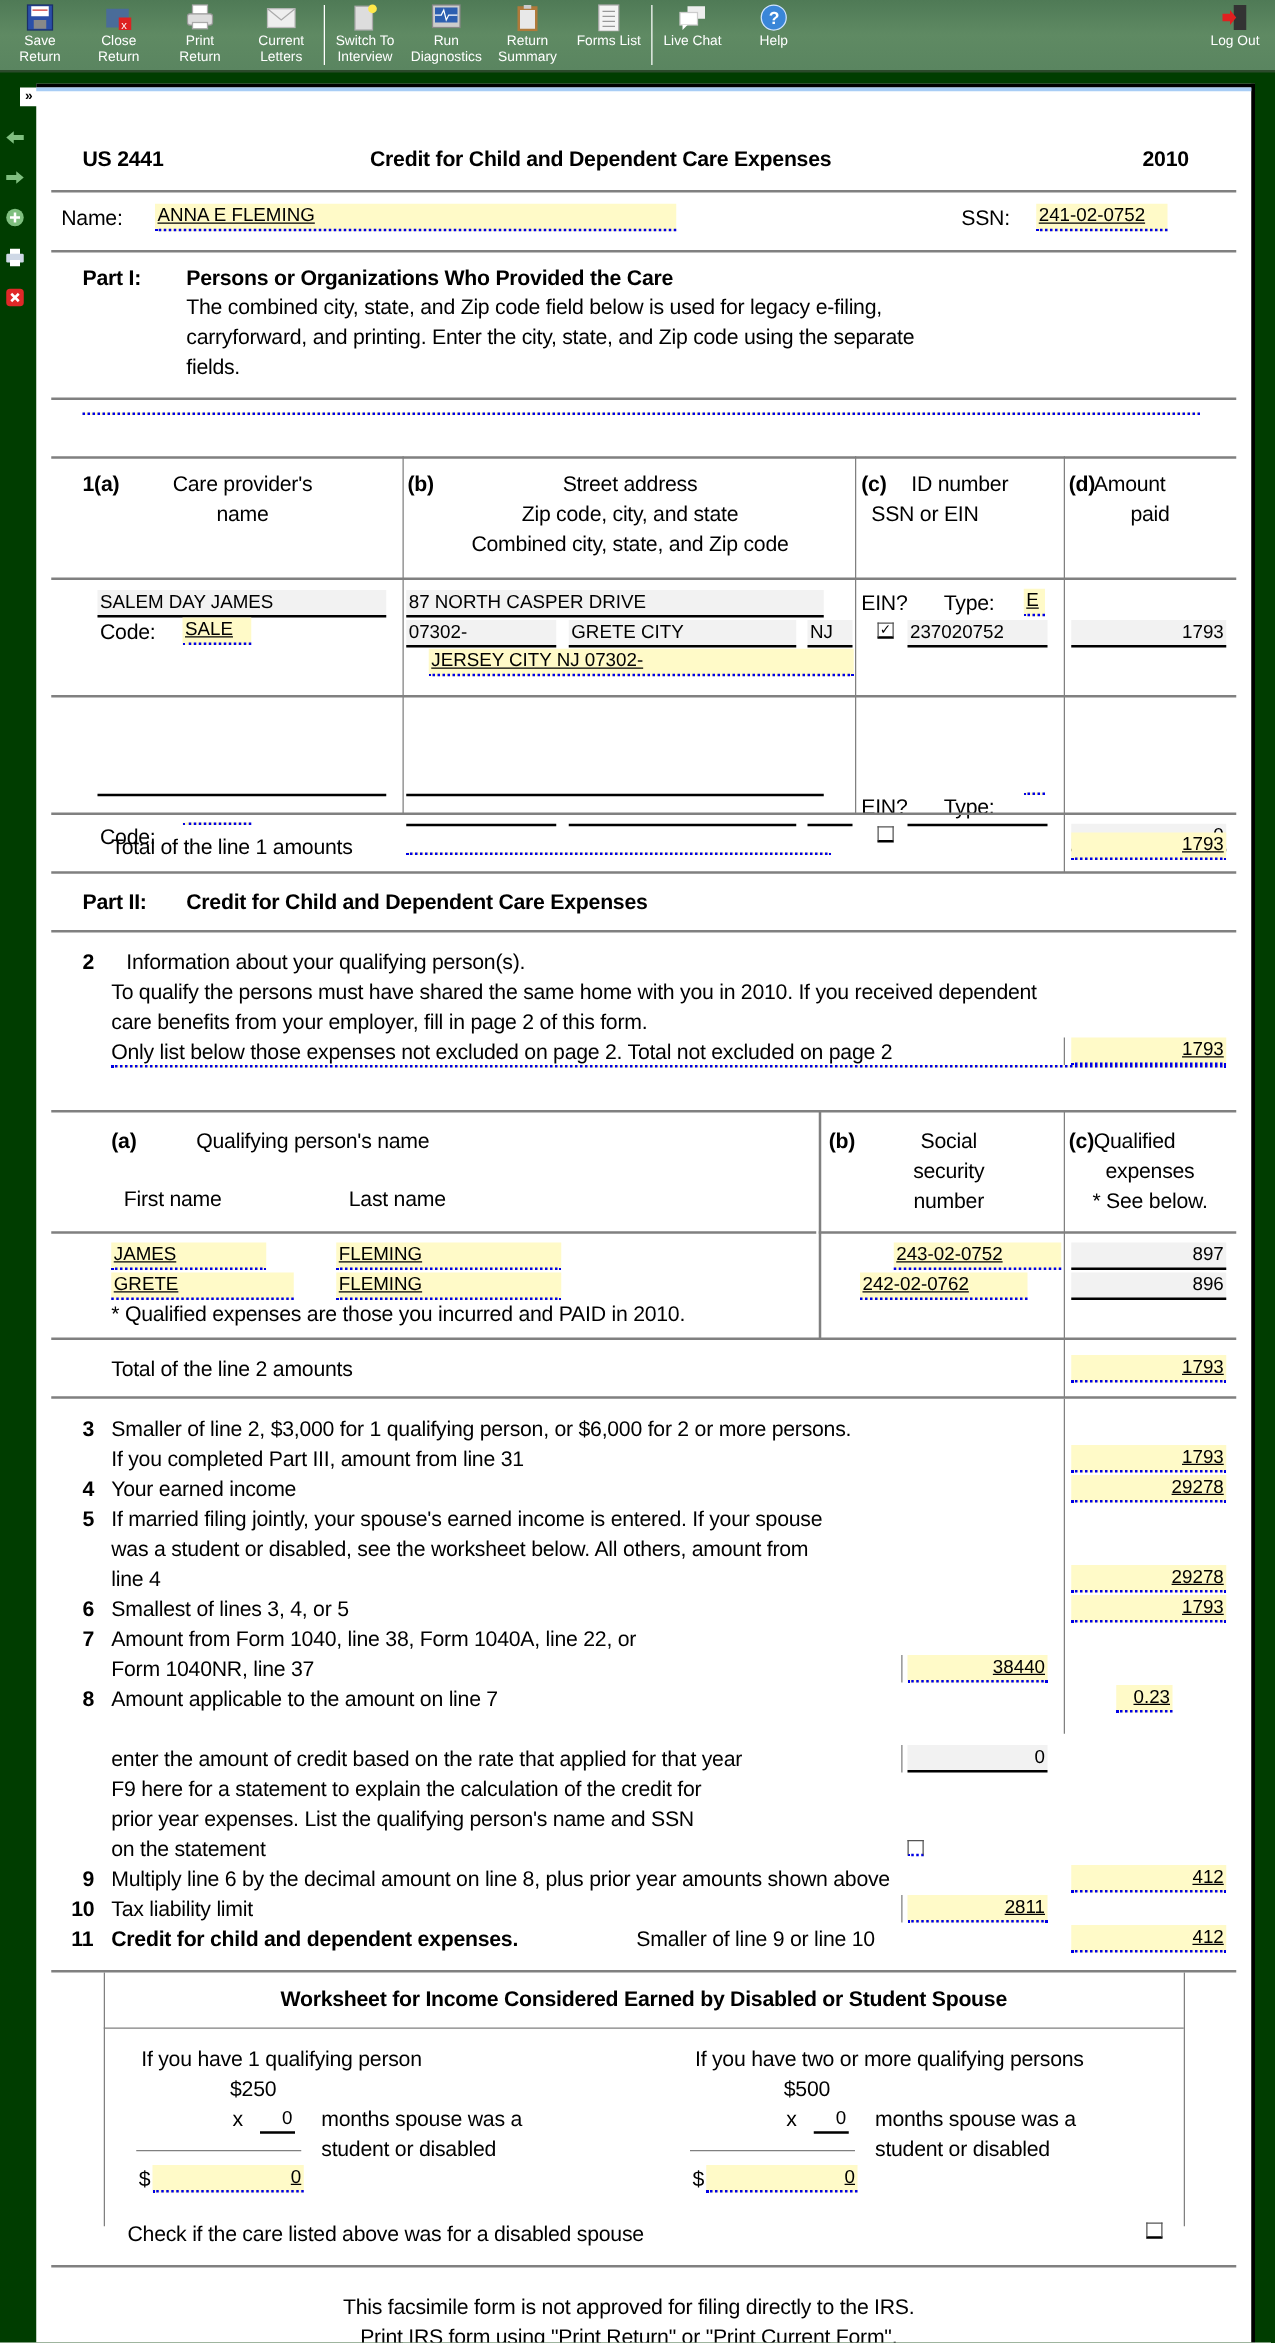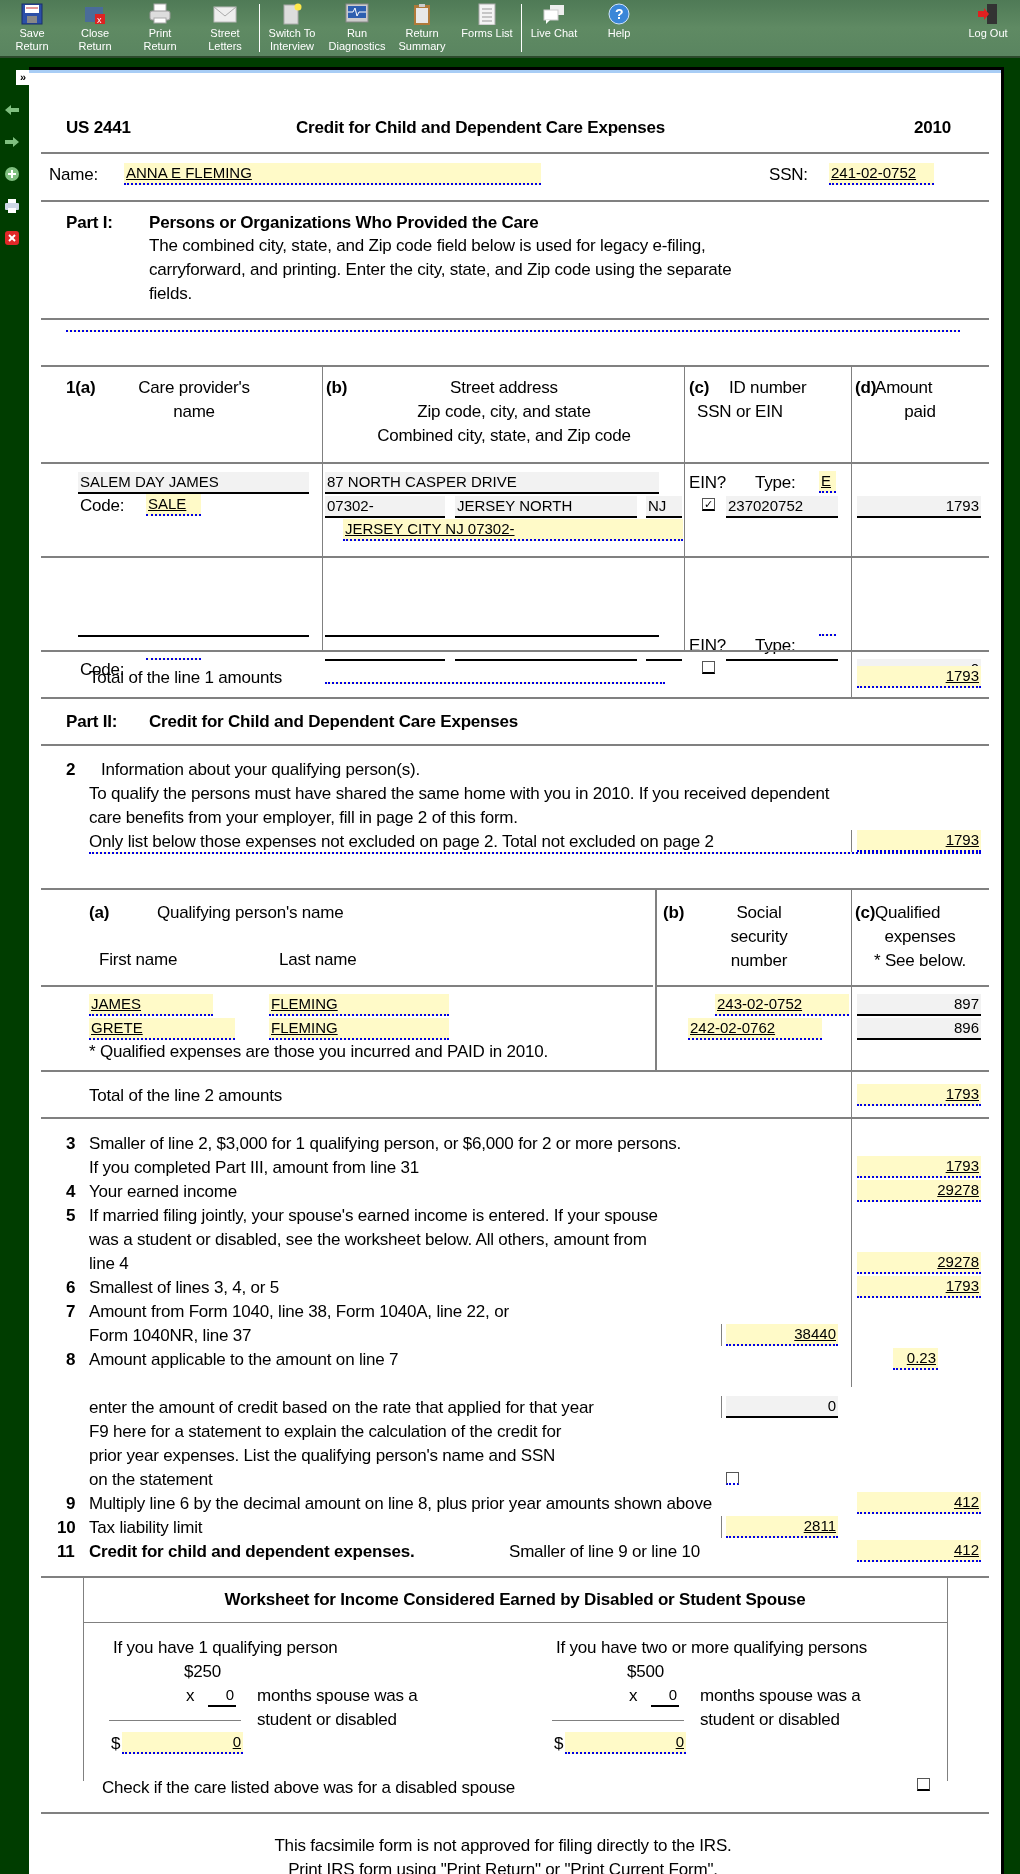--- a/index.html
+++ b/index.html
@@ -90,21 +90,21 @@
           <rect x="6" y="15" width="12" height="5" fill="#fff" stroke="#aaa"></rect>
         </svg></span>
     <div>Print</div>
     <div>Return</div>
   </div>
   <div class="tb-btn" style="left:193px">
     <span class="ico"><svg width="24" height="22">
           <rect x="1" y="4" width="22" height="15" fill="#eee" stroke="#bbb"></rect>
           <polyline points="1,4 12,13 23,4" fill="none" stroke="#aaa"></polyline>
         </svg></span>
-    <div>Street</div>
+    <div>Current</div>
     <div>Letters</div>
   </div>
   <div class="tb-sep" style="left:259px"></div>
   <div class="tb-btn" style="left:260px">
     <span class="ico"><svg width="24" height="22">
           <rect x="4" y="2" width="14" height="19" fill="#ddd" stroke="#aaa"></rect>
           <circle cx="18" cy="4" r="3.5" fill="#ffe84a"></circle>
         </svg></span>
     <div>Switch To</div>
     <div>Interview</div>
@@ -226,21 +226,21 @@
   <div class="t" style="left:846px;top:308px">Amount</div>
   <div class="t c" style="left:826px;top:332px;width:130px">paid</div>
   <div class="hr" style="left:12px;top:392px;width:948px"></div>
 
   <div>
     <div class="calc" style="left:49px;top:402px;width:231px">SALEM DAY JAMES</div>
     <div class="t" style="left:51px;top:426px">Code:</div>
     <div class="fld" style="left:117px;top:424px;width:55px">SALE</div>
     <div class="calc" style="left:296px;top:402px;width:334px">87 NORTH CASPER DRIVE</div>
     <div class="calc" style="left:296px;top:426px;width:120px">07302-</div>
-    <div class="calc" style="left:426px;top:426px;width:182px">JERSEY NORTH</div>
+    <div class="calc" style="left:426px;top:426px;width:182px">GRETE CITY</div>
     <div class="calc" style="left:617px;top:426px;width:36px">NJ</div>
     <div class="fld" style="left:314px;top:449px;width:340px">JERSEY CITY NJ 07302-</div>
     <div class="t" style="left:660px;top:403px">EIN?</div>
     <div class="t" style="left:726px;top:403px">Type:</div>
     <div class="fld" style="left:790px;top:401px;width:17px">E</div>
     <div class="chk" style="left:673px;top:428px">✓</div>
     <div class="calc" style="left:697px;top:426px;width:112px">237020752</div>
     <div class="calc r" style="left:828px;top:426px;width:124px">1793</div>
   </div>
   <div class="hr" style="left:12px;top:486px;width:948px"></div>

